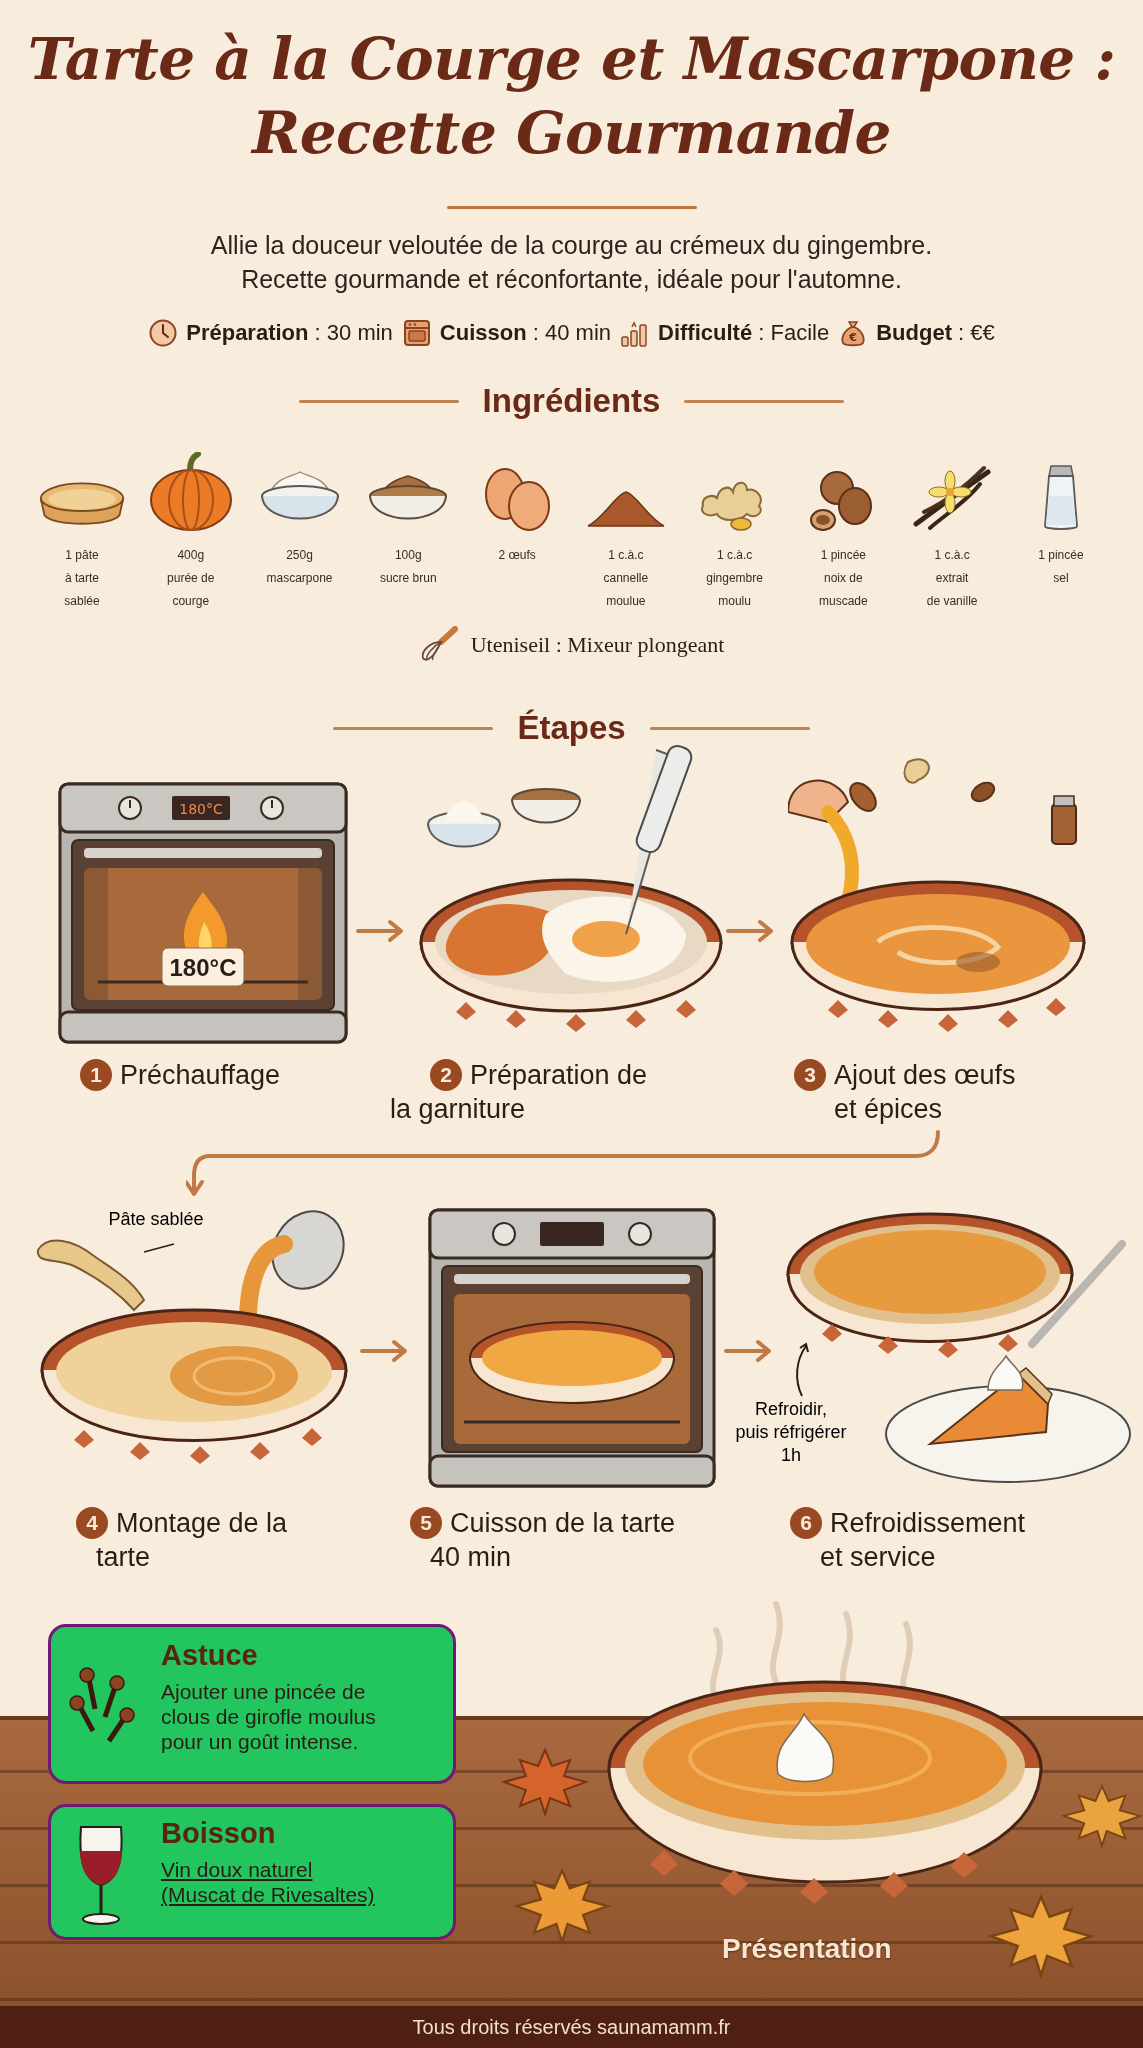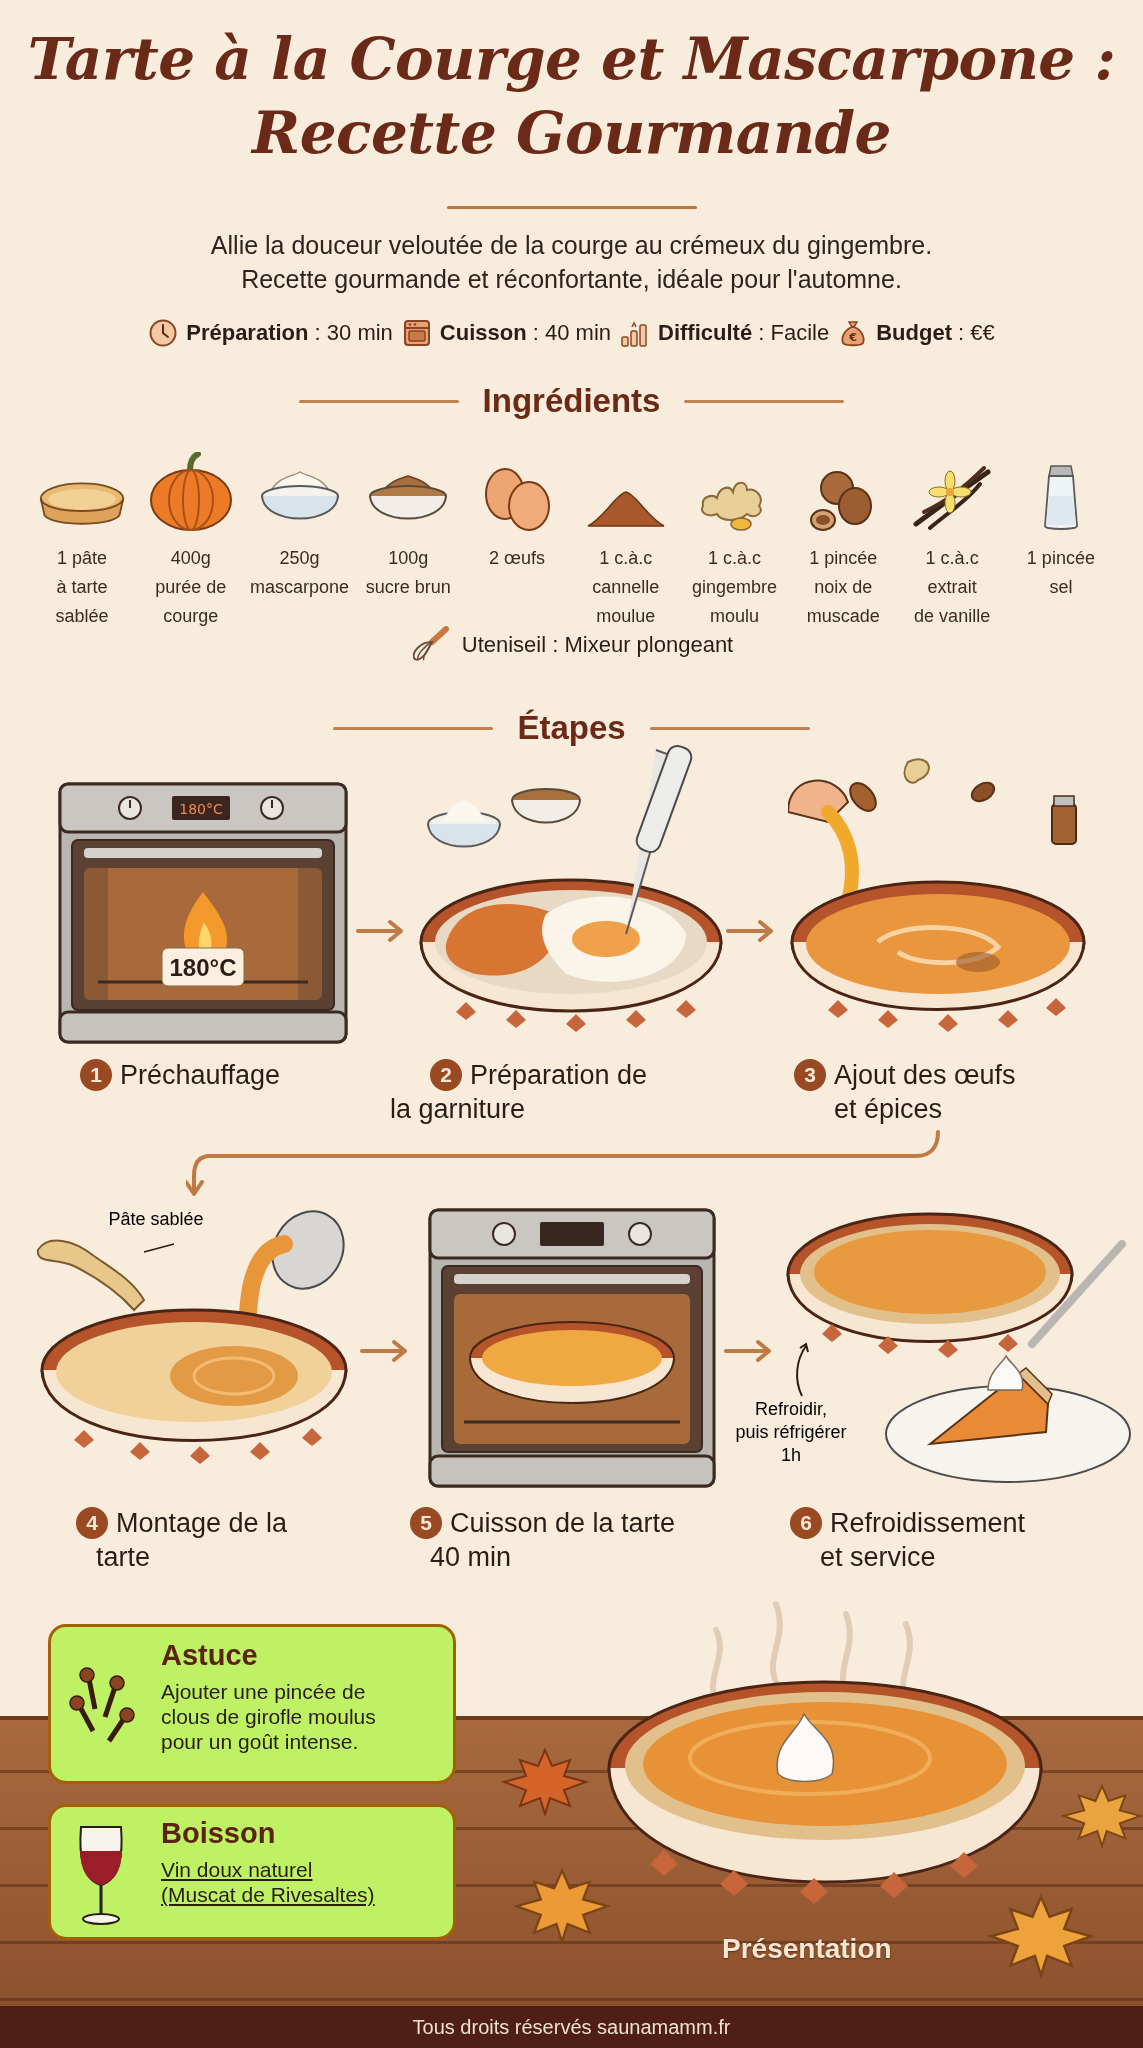--- a/index.html
+++ b/index.html
@@ -50,27 +50,27 @@
   }
 
   
   .ingredients {
     position: absolute; left: 30px; top: 462px; width: 1083px;
     display: flex; justify-content: space-between;
   }
   .ing { width: 104px; display: flex; flex-direction: column; align-items: center; }
   .ing-icon { width: 90px; height: 70px; display: flex; align-items: flex-end; justify-content: center; }
   .ing-label {
-    margin-top: 12px; text-align: center; font-size: 18px; line-height: 29px; color: #3a2c22;
+    margin-top: 12px; text-align: center; font-size: 12px; line-height: 23px; color: #3a2c22;
     white-space: pre-line;
   }
   .utensil {
     position: absolute; left: 0; right: 0; top: 626px;
     display: flex; justify-content: center; align-items: center; gap: 12px;
-    font-size: 22px; color: #2a1d16;
+    font-size: 22px; color: #2a1d16; font-family: Liberation Serif, serif;
   }
 
   
   .step-img { position: absolute; }
   .step-label {
     position: absolute; text-align: left; font-size: 27px; line-height: 34px; color: #2a1d16;
   }
   .step-num {
     display: inline-flex; align-items: center; justify-content: center;
     width: 32px; height: 32px; border-radius: 50%;
@@ -89,21 +89,21 @@
   }
   .wood-top-edge { position: absolute; left:0; top:1716px; width:1143px; height:4px; background:#6b3a1e; }
   .footer {
     position: absolute; left: 0; top: 2006px; width: 1143px; height: 42px;
     background: #4e1f12; color: #f1e1cf; text-align: center;
     font-size: 20px; line-height: 42px;
   }
 
   .card {
     position: absolute; left: 48px; width: 408px;
-    background: #bef264; border: 3px solid #a16207; border-radius: 18px;
+    background: #22c55e; border: 3px solid #701a75; border-radius: 18px;
   }
   .card-title { position: absolute; left: 110px; font-size: 29px; font-weight: bold; color: #5b2313; }
   .card-text { position: absolute; left: 110px; font-size: 21px; line-height: 25px; color: #2a1d16; white-space: pre-line; }
   .card-icon { position: absolute; left: 16px; }
 
   .presentation-label {
     position: absolute; left: 722px; top: 1933px; font-size: 28px; font-weight: bold; color: #f7e6d2;
     text-shadow: 0 1px 2px rgba(60,25,10,0.7);
   }
 </style>

